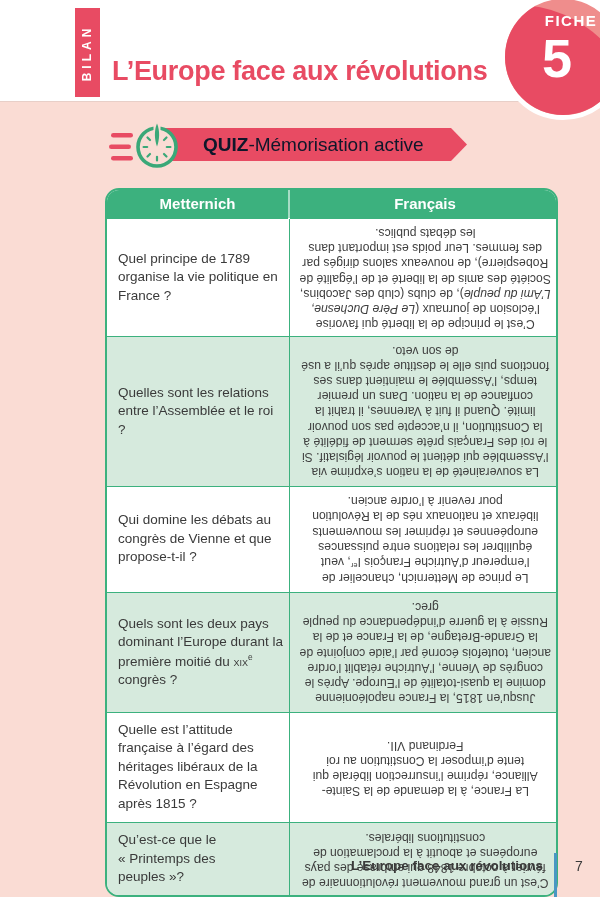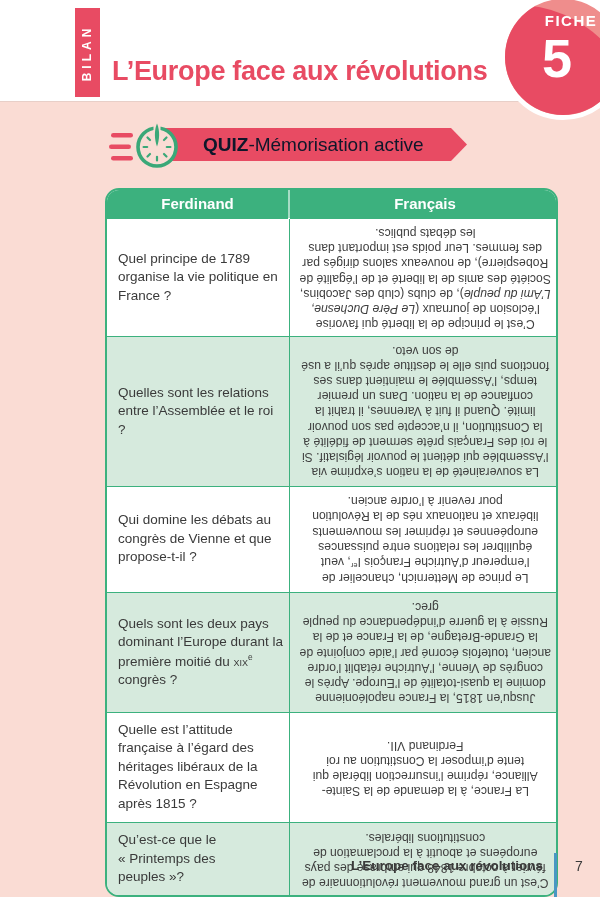--- a/index.html
+++ b/index.html
@@ -108,21 +108,21 @@
   </svg>
 
   <div class="quiz-table">
     <table>
       <colgroup>
           <col class="c-q">
           <col class="c-a">
         </colgroup>
       <thead>
         <tr>
-          <th>Ferdinand</th>
+          <th>Metternich</th>
           <th>Français</th>
         </tr>
       </thead>
       <tbody id="quiz-body">
           <tr>
             <td class="q-cell">
               <div class="q-text"><span>Quel principe de 1789 organise la vie politique en France ?</span></div>
             </td>
             <td class="a-cell">
               <div class="a-text"><span>C’est le principe de la liberté qui favorise l’éclosion de journaux (</span><span class="it">Le Père Duchesne, L’Ami du peuple</span><span>), de clubs (club des Jacobins, Société des amis de la liberté et de l’égalité de Robespierre), de nouveaux salons dirigés par des femmes. Leur poids est important dans les débats publics.</span></div>

